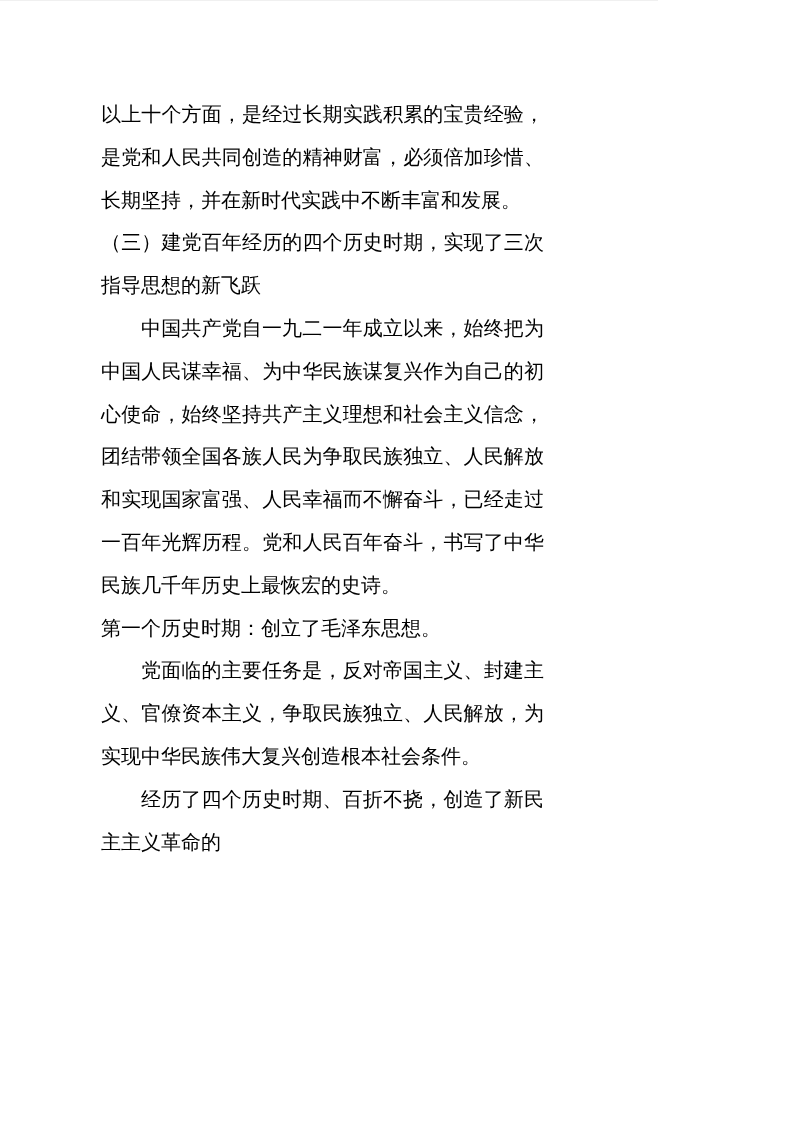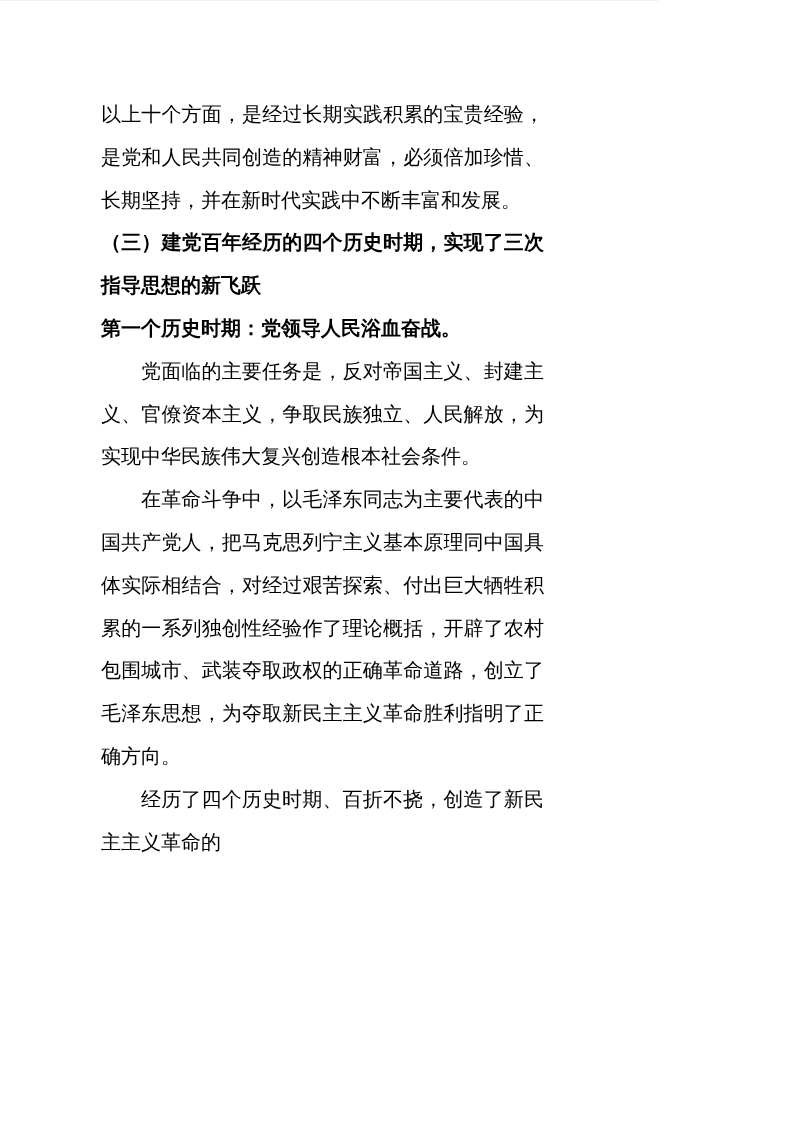--- a/index.html
+++ b/index.html
@@ -27,29 +27,29 @@
     font-size: 20px;
     line-height: 42.8px;
     text-align: justify;
     word-break: break-all;
   }
   .doc p.body-indent {
     text-indent: 2em;
   }
   .doc p.heading {
     font-family: "Liberation Sans", sans-serif;
-    font-weight: bold;
+    font-weight: normal;
     text-indent: 0;
   }
 </style>
 </head>
 <body>
 
 <div class="page">
   <div class="doc">
     <p class="body-noindent">以上十个方面，是经过长期实践积累的宝贵经验，是党和人民共同创造的精神财富，必须倍加珍惜、长期坚持，并在新时代实践中不断丰富和发展。</p>
     <p class="heading">（三）建党百年经历的四个历史时期，实现了三次指导思想的新飞跃</p>
-    <p class="heading">第一个历史时期：党领导人民浴血奋战。</p>
+    <p class="body-indent">中国共产党自一九二一年成立以来，始终把为中国人民谋幸福、为中华民族谋复兴作为自己的初心使命，始终坚持共产主义理想和社会主义信念，团结带领全国各族人民为争取民族独立、人民解放和实现国家富强、人民幸福而不懈奋斗，已经走过一百年光辉历程。党和人民百年奋斗，书写了中华民族几千年历史上最恢宏的史诗。</p>
+    <p class="heading">第一个历史时期：创立了毛泽东思想。</p>
     <p class="body-indent">党面临的主要任务是，反对帝国主义、封建主义、官僚资本主义，争取民族独立、人民解放，为实现中华民族伟大复兴创造根本社会条件。</p>
-    <p class="body-indent">在革命斗争中，以毛泽东同志为主要代表的中国共产党人，把马克思列宁主义基本原理同中国具体实际相结合，对经过艰苦探索、付出巨大牺牲积累的一系列独创性经验作了理论概括，开辟了农村包围城市、武装夺取政权的正确革命道路，创立了毛泽东思想，为夺取新民主主义革命胜利指明了正确方向。</p>
     <p class="body-indent">经历了四个历史时期、百折不挠，创造了新民主主义革命的</p>
   </div>
 </div>
 
 </body></html>

